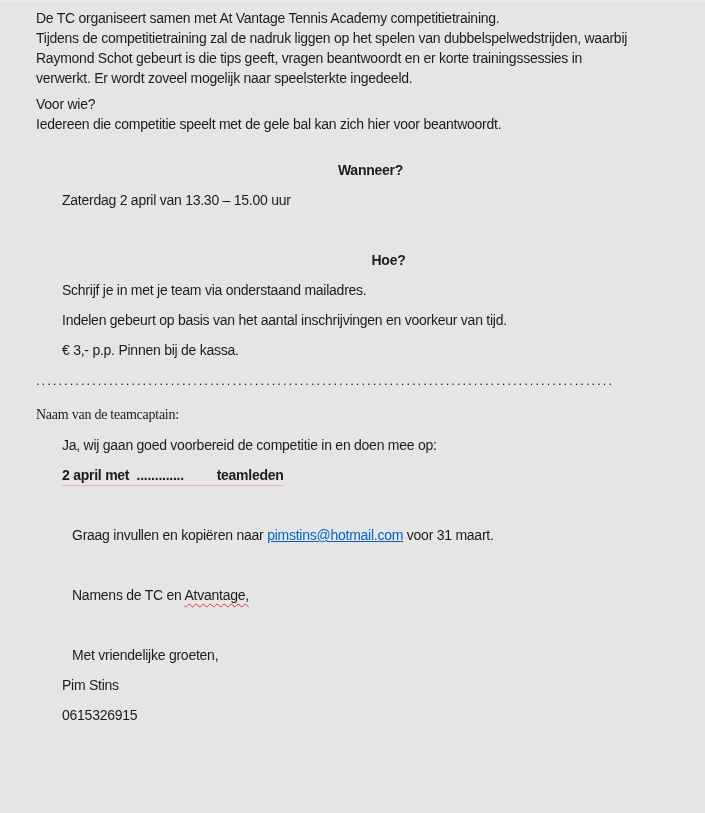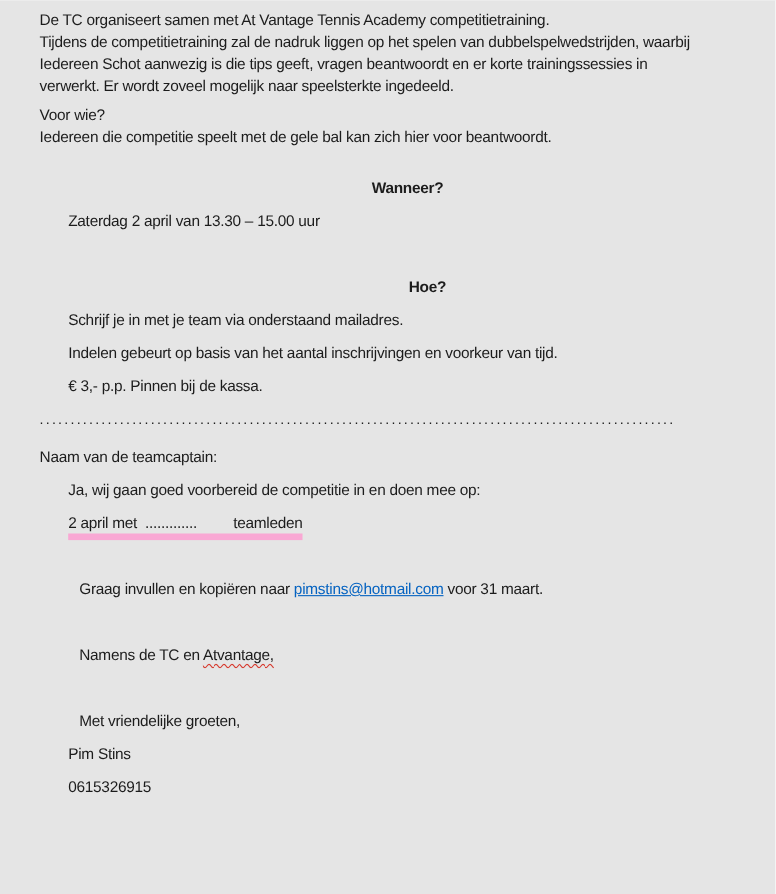--- a/index.html
+++ b/index.html
@@ -16,33 +16,34 @@
     line-height: 20px;
     letter-spacing: -0.25px;
     color: #1c1c1c;
     overflow: hidden;
   }
   .ln { height: 20px; white-space: nowrap; }
   .b  { font-weight: bold; text-align: center; }
   .m6  { margin-top: 6px; }
   .m10 { margin-top: 10px; margin-left: 26px; }
   .m11 { margin-top: 11px; }
-  .m14 { margin-top: 14px; }
+  .m14 { margin-top: 14px; font-family: Liberation Serif, serif; }
   .m26 { margin-top: 26px; }
   .m40 { margin-top: 40px; padding-left: 36px; }
   .dots {
     width: 577px;
     overflow: hidden;
     letter-spacing: 2px;
     font-size: 13px;
     white-space: nowrap;
   }
   .fillin {
-    border-bottom: 6px solid #f9a8d4;
+    border-bottom: 1px solid #f9a8d4;
     padding-bottom: 2px;
+    font-weight: bold;
   }
   a.maillink {
     color: #0563c1;
     text-decoration: underline;
     cursor: pointer;
   }
   .squiggle {
     text-decoration-line: underline;
     text-decoration-style: wavy;
     text-decoration-color: #d63b2f;
@@ -50,21 +51,21 @@
     text-underline-offset: 3px;
   }
 </style>
 </head>
 <body>
 
 <div class="page">
 
   <div class="ln">De TC organiseert samen met At Vantage Tennis Academy competitietraining.</div>
   <div class="ln">Tijdens de competitietraining zal de nadruk liggen op het spelen van dubbelspelwedstrijden, waarbij</div>
-  <div class="ln">Iedereen Schot aanwezig is die tips geeft, vragen beantwoordt en er korte trainingssessies in</div>
+  <div class="ln">Raymond Schot gebeurt is die tips geeft, vragen beantwoordt en er korte trainingssessies in</div>
   <div class="ln">verwerkt. Er wordt zoveel mogelijk naar speelsterkte ingedeeld.</div>
 
   <div class="ln m6">Voor wie?</div>
   <div class="ln">Iedereen die competitie speelt met de gele bal kan zich hier voor beantwoordt.</div>
 
   <div class="ln b m26">Wanneer?</div>
   <div class="ln m10">Zaterdag 2 april van 13.30 – 15.00 uur</div>
 
   <div class="ln b m40">Hoe?</div>
   <div class="ln m10">Schrijf je in met je team via onderstaand mailadres.</div>

